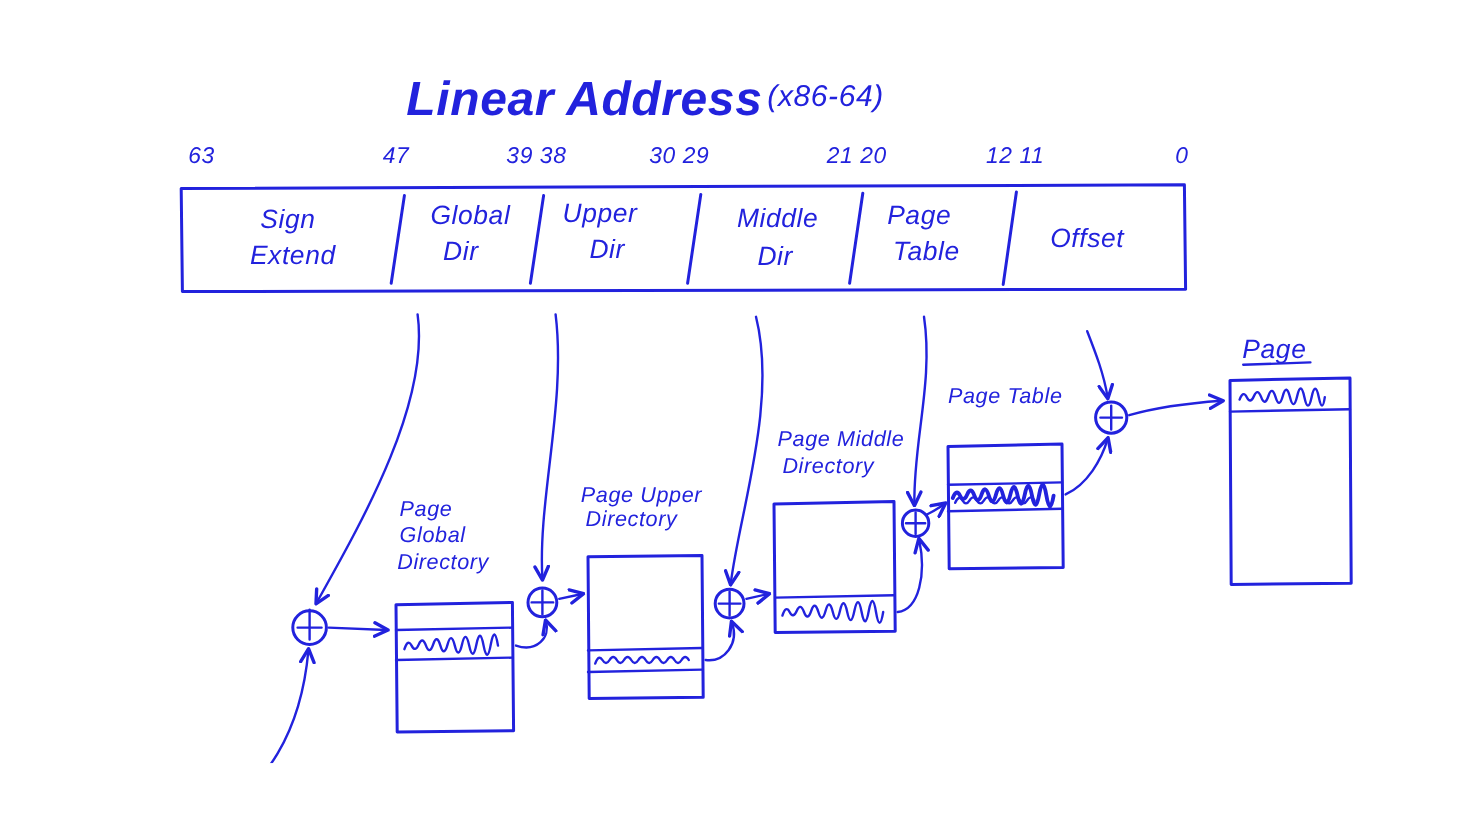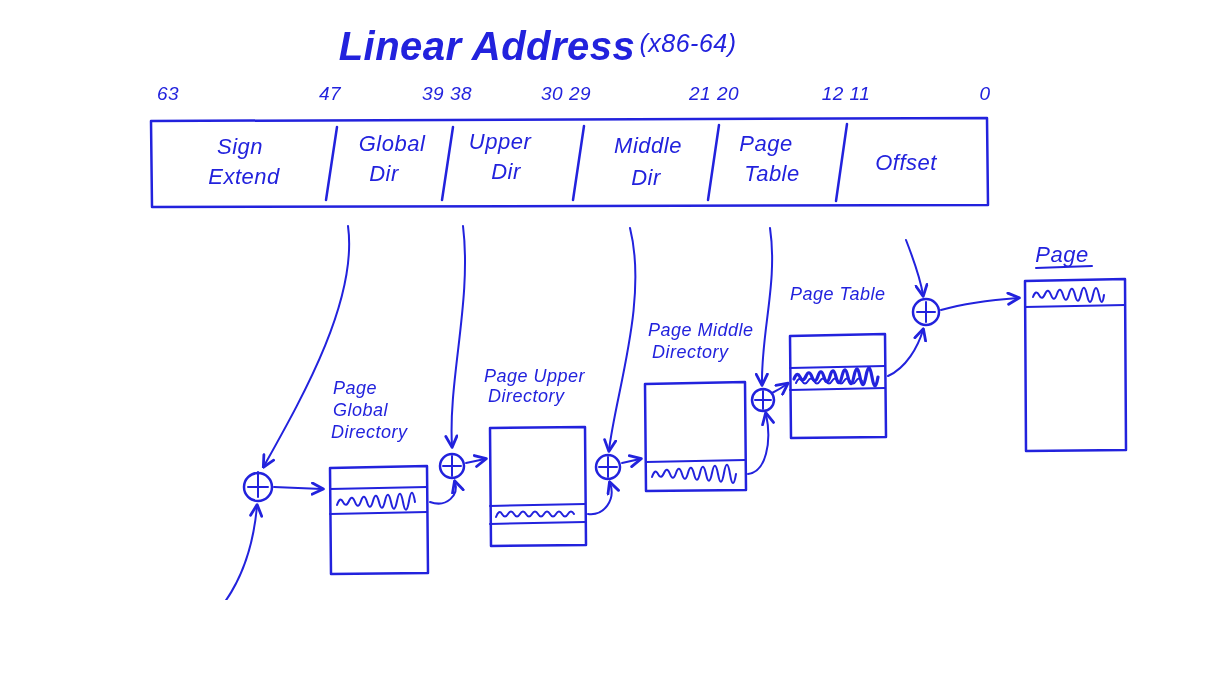--- a/index.html
+++ b/index.html
@@ -1,17 +1,17 @@
 <!DOCTYPE html>
 <html style="--ink: #2222dd; --footer: #d9e4f1;"><head>
 <meta charset="utf-8">
 <style>
   :root { --ink:#2222dd; --footer:#d9e4f1; --bg:#ffffff; }
   html,body { margin:0; padding:0; background:var(--bg); }
-  .stage { position:relative; width:1218px; height:600px; background:var(--bg); overflow:hidden; }
+  .stage { position:relative; width:1218px; height:600px; background:var(--bg); overflow:hidden;margin-top:36px; }
   svg { display:block; }
   svg text {
     fill:var(--ink);
     font-family:"Liberation Sans", sans-serif;
     font-style:italic;
     letter-spacing:0.5px;
   }
   .stroke { stroke:var(--ink); fill:none; stroke-width:2.5; stroke-linecap:round; stroke-linejoin:round; }
   .thin   { stroke-width:2; }
   .thick  { stroke-width:3.2; }

